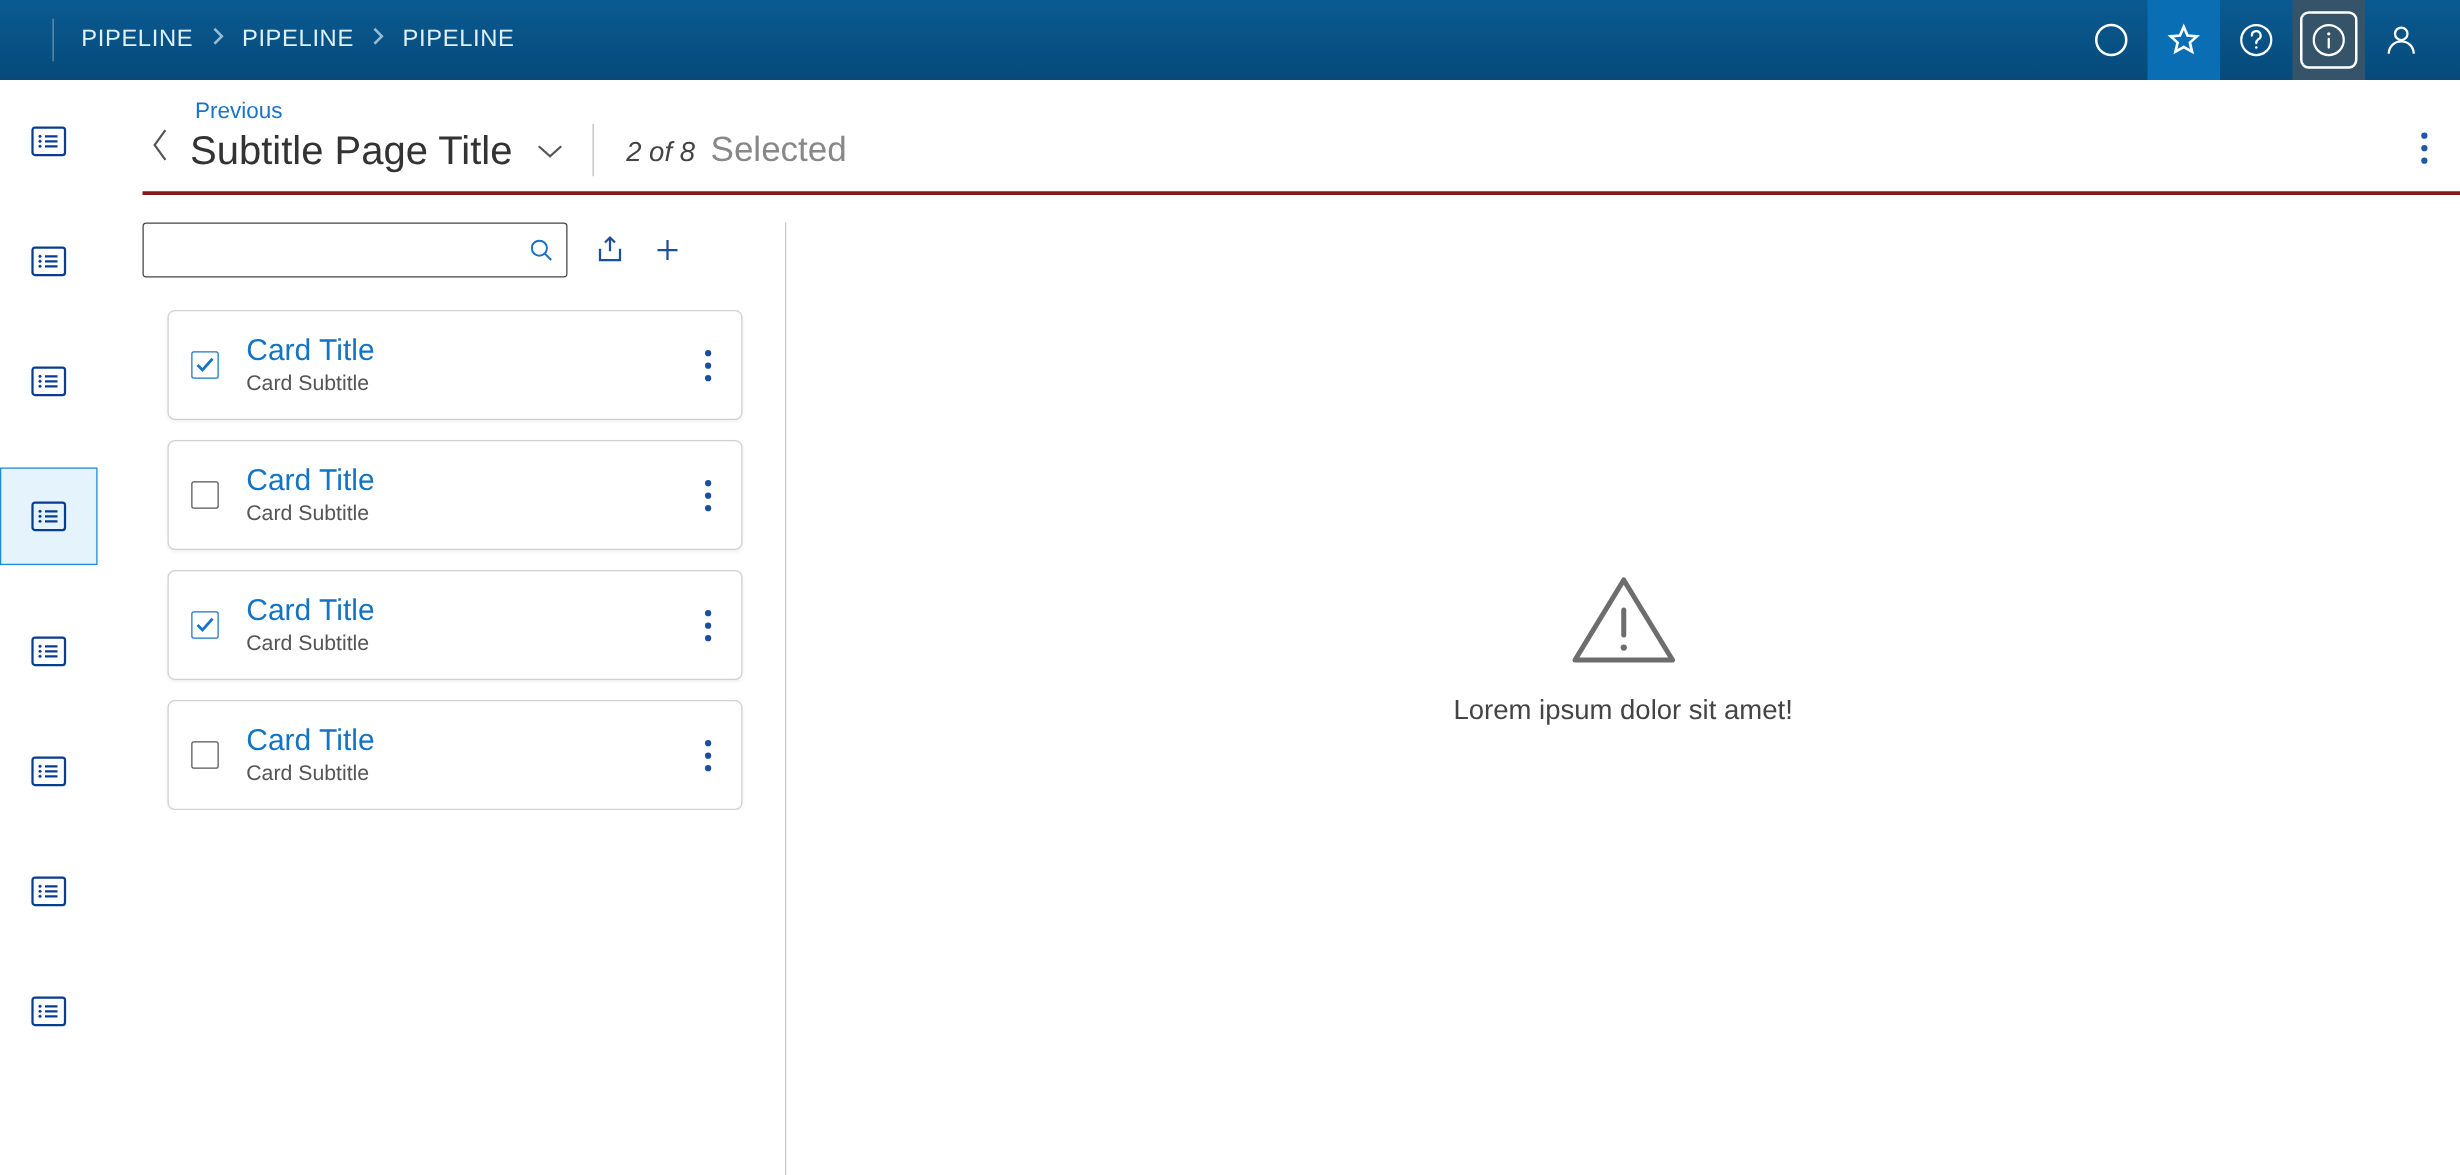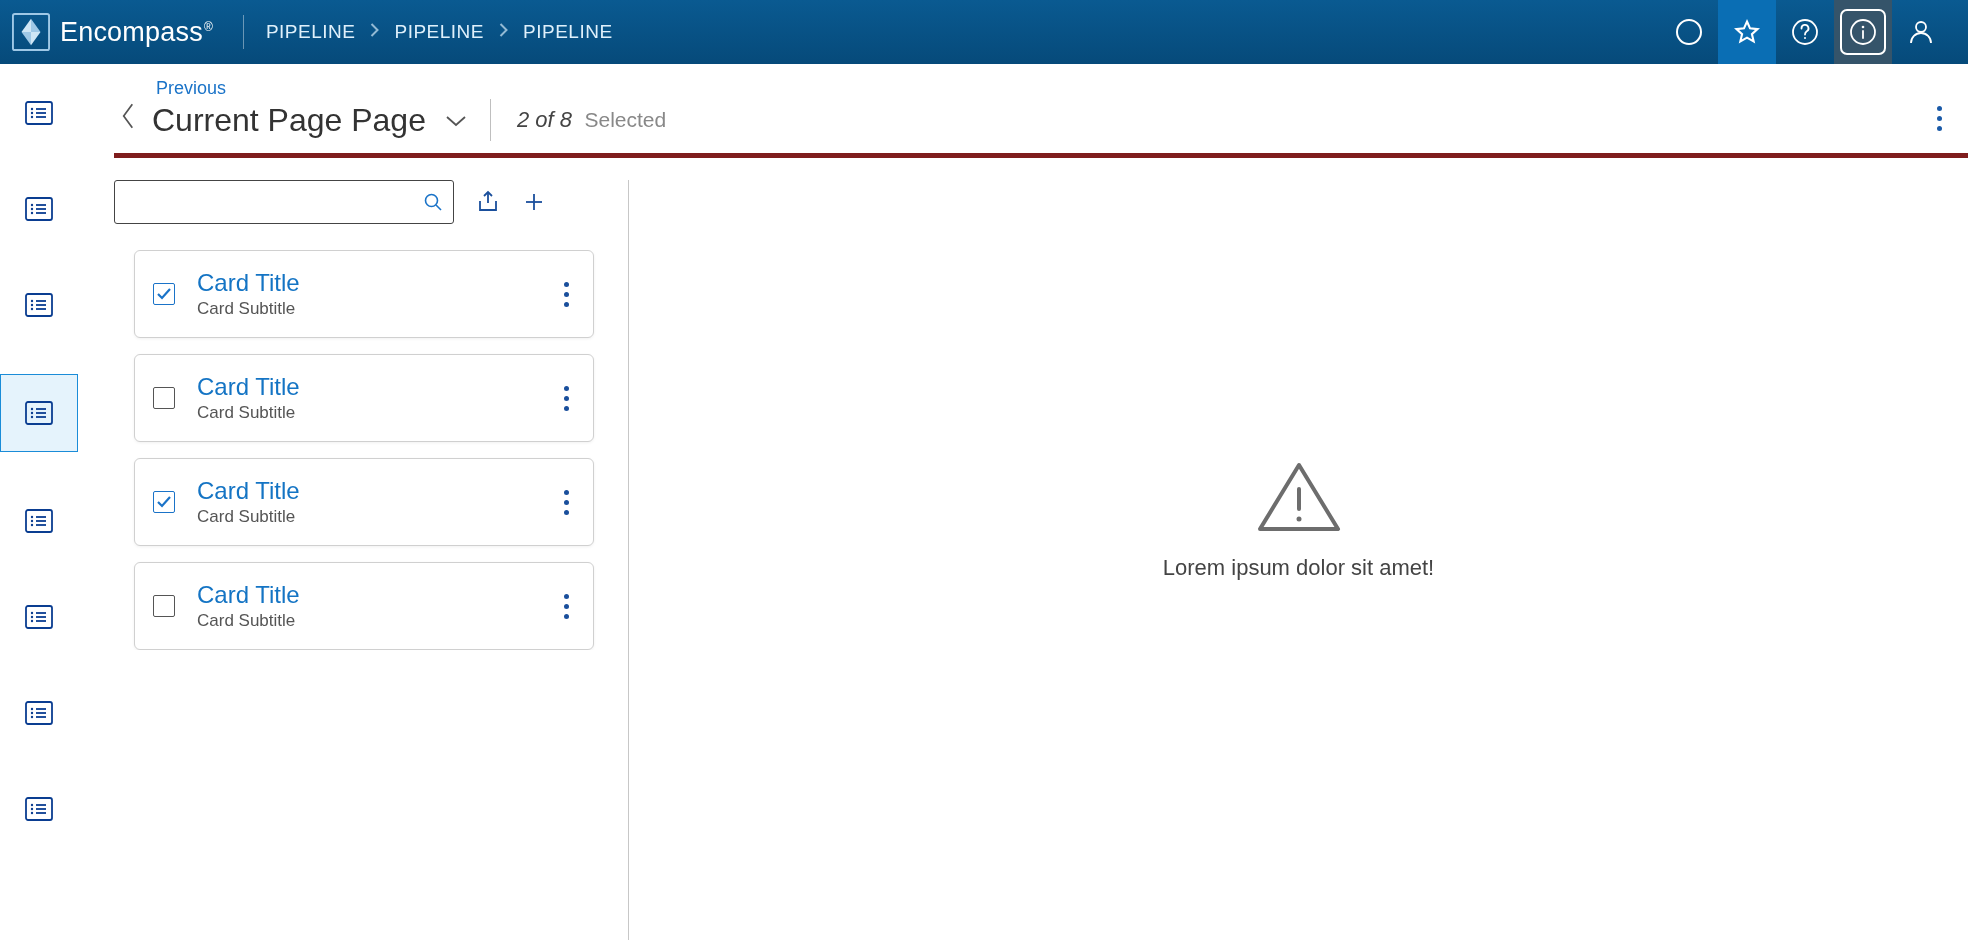--- a/index.html
+++ b/index.html
@@ -137,21 +137,21 @@
   
   .main {
     flex: 1;
     display: flex;
     flex-direction: column;
     min-width: 0;
     padding: 0 0 0 36px;
   }
   .page-head {
     padding: 14px 20px 12px 0;
-    border-bottom: 5px solid #7f1d1d;
+    border-bottom: 3px solid #7f1d1d;
     display: flex;
     align-items: flex-end;
     position: relative;
   }
   .page-head-left {
     display: flex;
     align-items: center;
   }
   .back-arrow {
     width: 28px;
@@ -185,21 +185,21 @@
   }
   .vdiv {
     width:1px; height:42px; background:#bfbfbf; margin: 0 8px 0 4px;
   }
   .count-text {
     font-size: 22px;
     color: #444;
     font-style: italic;
   }
   .selected-text {
-    font-size: 21px;
+    font-size: 28px;
     color: #888;
     margin-left: 8px;
   }
   .head-spacer { flex: 1; }
   .kebab-top {
     cursor: pointer;
     padding: 10px 6px;
   }
 
   
@@ -327,34 +327,20 @@
   }
   .kebab-top .dots span { background:#1a5aa8; }
 
 </style>
 </head>
 <body>
 
 <div class="app">
 
   <div class="topbar">
-    <div class="logo-block">
-      <div class="logo-mark">
-        <svg viewBox="0 0 40 40" fill="none">
-          <rect x="1" y="1" width="38" height="38" rx="2" fill="none" stroke="#9fc8e6" stroke-width="2"></rect>
-          <path d="M20 6 L30 20 L20 20 Z" fill="#9fc8e6"></path>
-          <path d="M20 6 L10 20 L20 20 Z" fill="#cfe6f5"></path>
-          <path d="M20 34 L30 20 L20 20 Z" fill="#cfe6f5"></path>
-          <path d="M20 34 L10 20 L20 20 Z" fill="#9fc8e6"></path>
-        </svg>
-      </div>
-      <div class="logo-text">
-        <span>Encompass</span><span class="reg">®</span>
-      </div>
-    </div>
     <div class="top-divider"></div>
 
     <div class="breadcrumb">
       <span class="crumb">PIPELINE</span>
       <span class="chev">
         <svg width="11" height="16" viewBox="0 0 10 16" fill="none">
             <path d="M2 2 L8 8 L2 14" stroke="#cfe6f5" stroke-width="2" fill="none"></path>
           </svg>
       </span>
       <span class="crumb">PIPELINE</span>
@@ -500,21 +486,21 @@
       <div class="page-head">
         <div class="page-head-left">
           <div class="back-arrow">
             <svg width="16" height="28" viewBox="0 0 14 26" fill="none">
                 <path d="M11 2 L3 13 L11 24" stroke="#555" stroke-width="1.6" fill="none"></path>
               </svg>
           </div>
           <div class="title-stack">
             <div class="prev-link">Previous</div>
             <div class="title-line">
-              <div class="page-title">Current Page Page</div>
+              <div class="page-title">Subtitle Page Title</div>
               <div class="title-chev">
                 <svg width="24" height="14" viewBox="0 0 24 14" fill="none">
                     <path d="M3 3 L12 11 L21 3" stroke="#555" stroke-width="1.8" fill="none"></path>
                   </svg>
               </div>
               <div class="vdiv"></div>
               <div>
                 <span class="count-text">2 of 8</span>
                 <span class="selected-text">Selected</span>
               </div>

